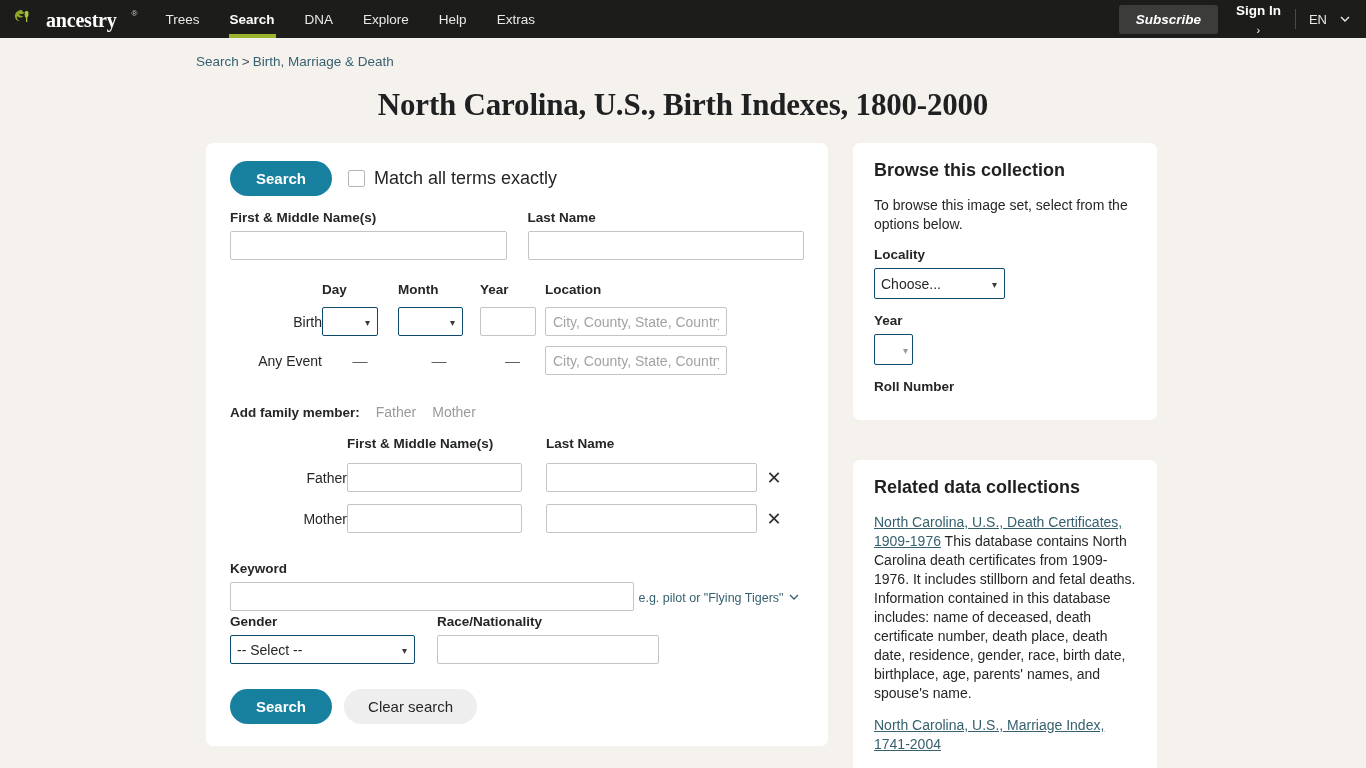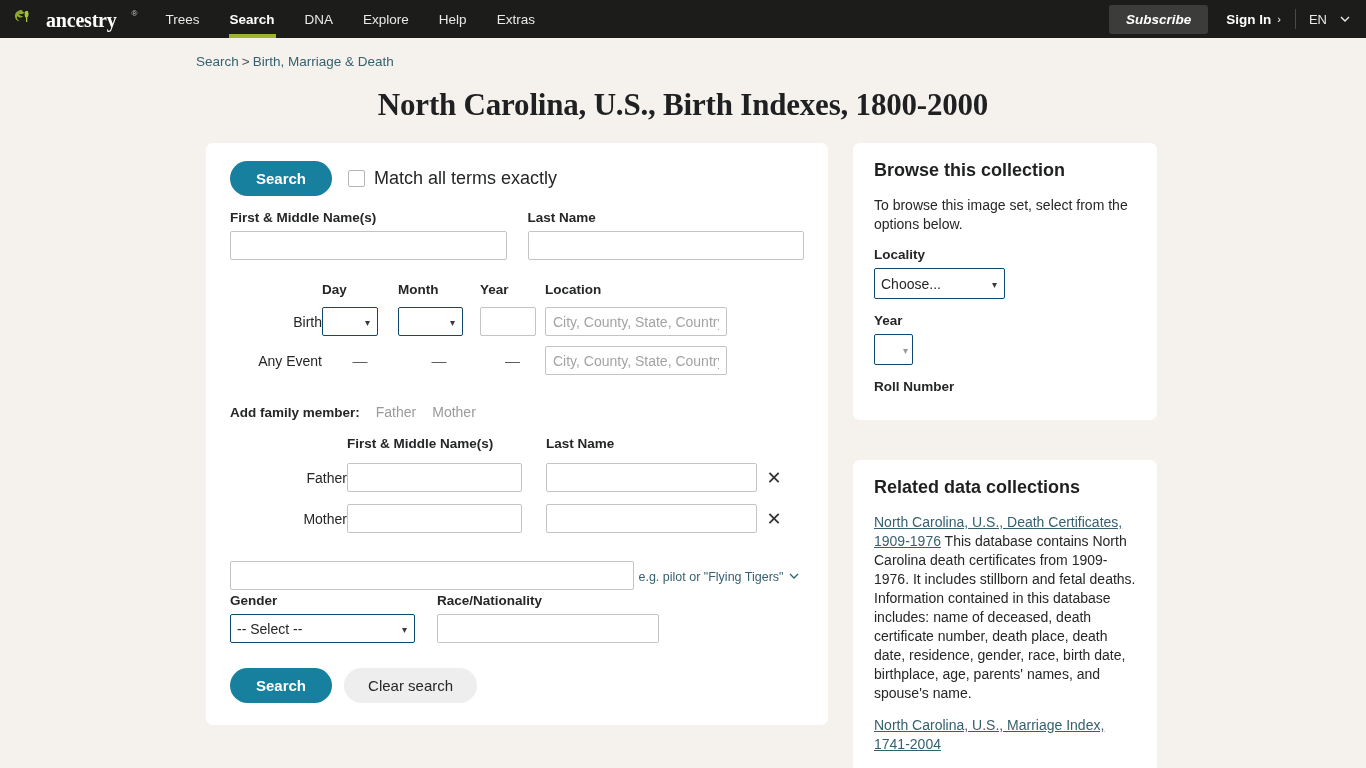--- a/index.html
+++ b/index.html
@@ -71,20 +71,21 @@
     padding: 7px 17px;
     cursor: pointer;
     font-family: "Liberation Sans", sans-serif;
     font-style: italic;
   }
   .signin {
     display: flex; align-items: center; gap: 6px;
     color: #ffffff; font-size: 13.5px; font-weight: 700;
     padding: 0 14px 0 18px;
     cursor: pointer;
+    flex-direction: column;
   }
   .signin .chev { font-size: 11px; font-weight: 400; }
   .lang-sep { width: 1px; background: #4a4a48; height: 20px; align-self: center; }
   .langsel {
     display: flex; align-items: center; gap: 13px;
     color: #e9e9e7; font-size: 13px;
     padding: 0 6px 0 13px; cursor: pointer;
   }
 
   
@@ -401,20 +402,21 @@
         <input class="fld" style="width: 175px;" value="">
       </div>
       <div></div>
       <div class="famrowpad">
         <input class="fld" style="width: 211px;" value="">
       </div>
       <div class="xbtn famrowpad">✕</div>
     </div>
 
     <div class="kwwrap">
+      <span class="lbl">Keyword</span>
       <input class="fld kwfield" value="" style="">
       <div class="kwhint">
         <span>e.g. pilot or "Flying Tigers"</span>
         <svg width="10" height="7" viewBox="0 0 10 7">
           <path d="M1 1 L5 5 L9 1" stroke="#36606e" stroke-width="1.3" fill="none"></path>
         </svg>
       </div>
     </div>
 
     <div class="gendrow">

